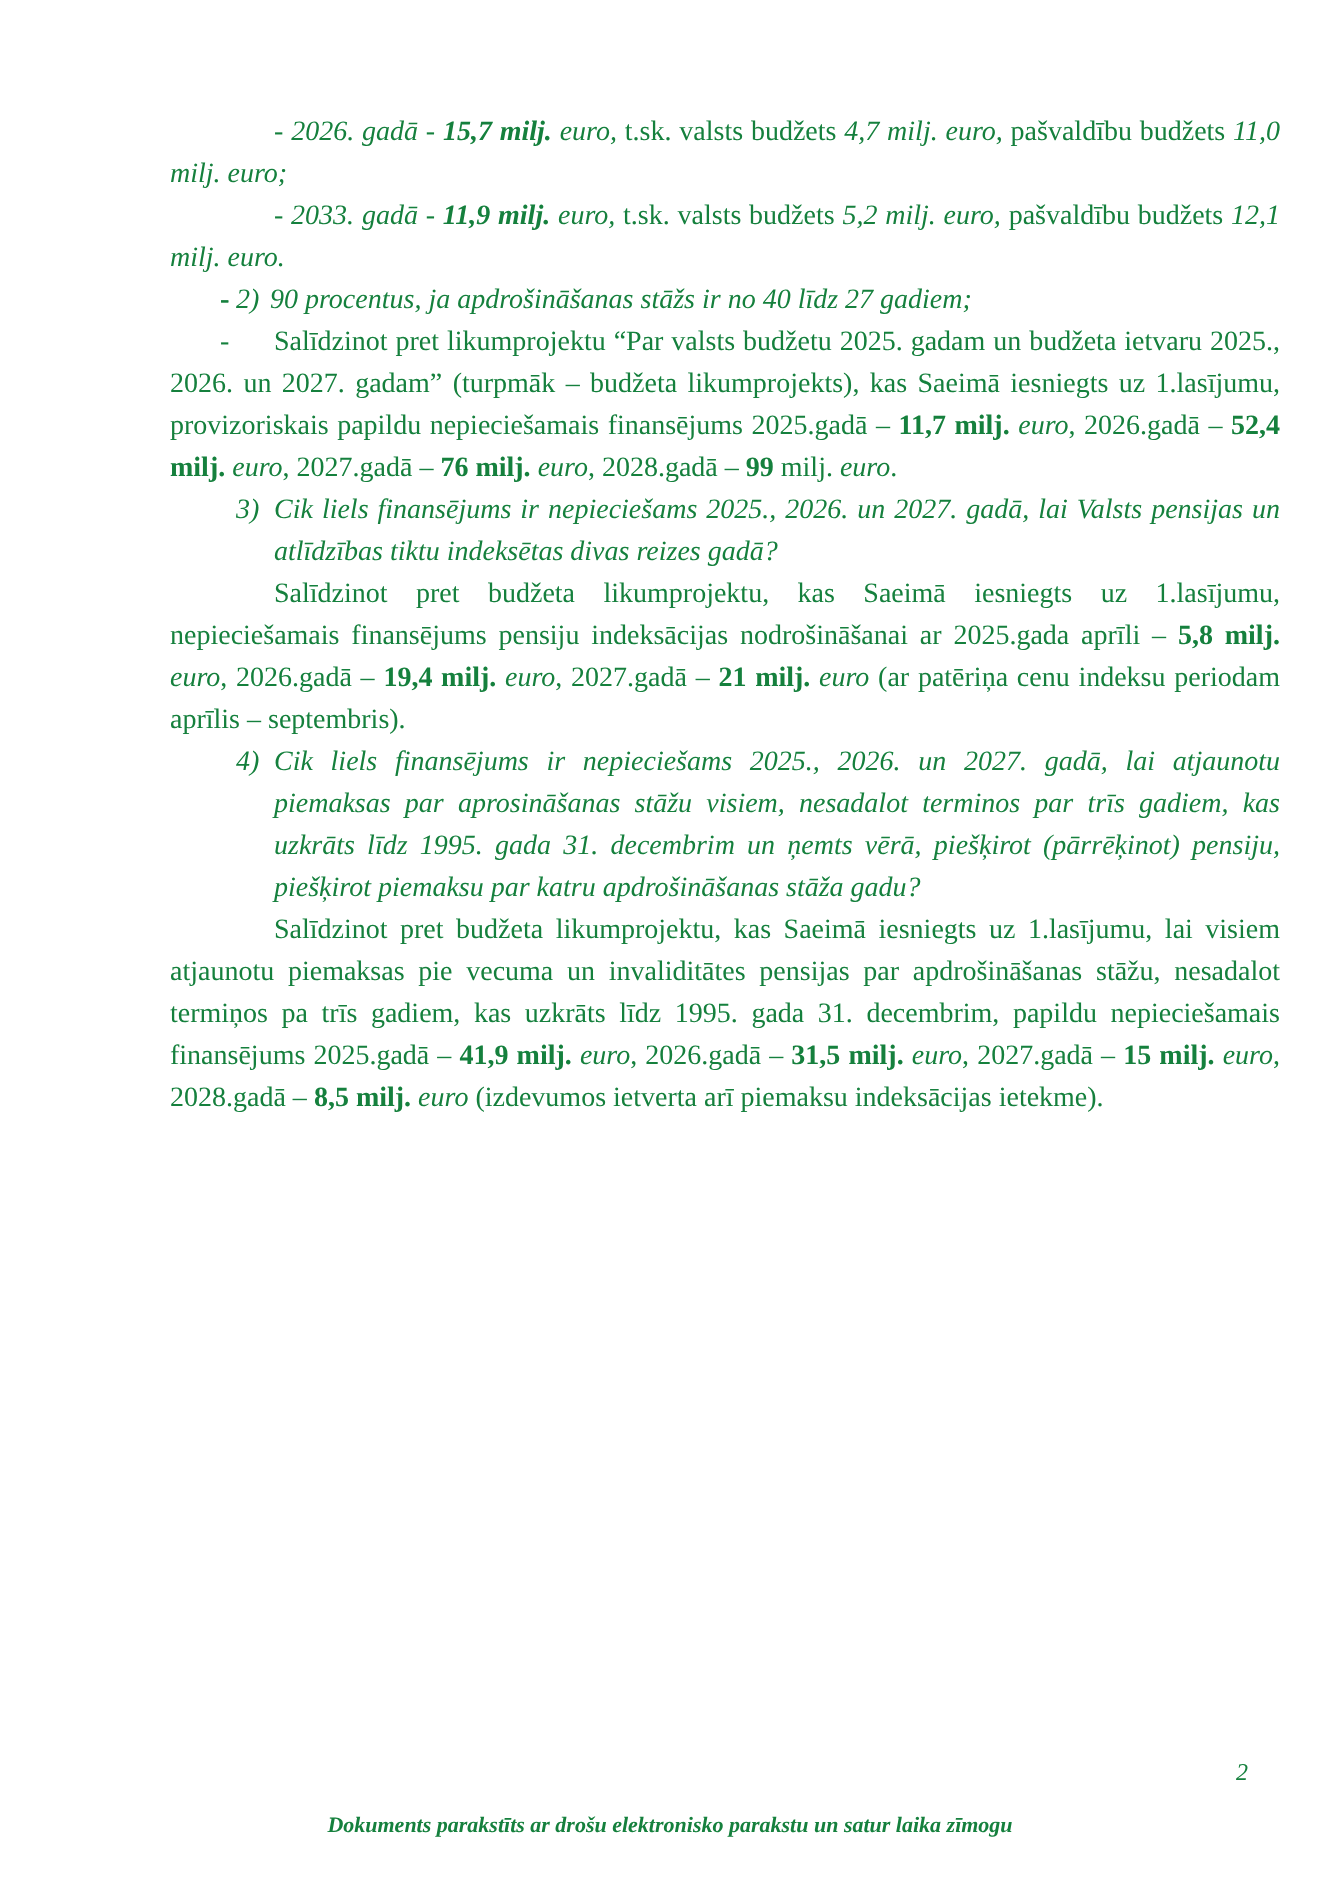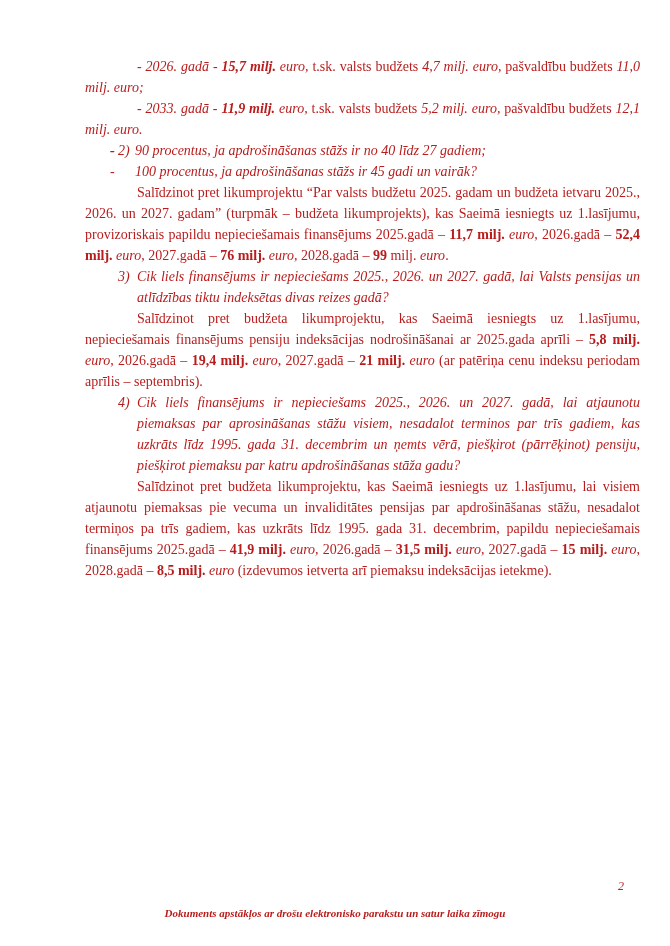--- a/index.html
+++ b/index.html
@@ -1,21 +1,21 @@
 <!DOCTYPE html>
 <html><head>
 <meta charset="utf-8">
 <style>
   html, body { margin: 0; padding: 0; background: #ffffff; }
   .page {
     position: relative;
     width: 670px;
     height: 946px;
     background: #ffffff;
-    color: #b91c1c;
+    color: #15803d;
     font-family: "Liberation Serif", serif;
     font-size: 14px;
     line-height: 21px;
     overflow: hidden;
   }
   .content {
     position: absolute;
     left: 85px;
     top: 56px;
     width: 555px;
@@ -52,22 +52,22 @@
 </head>
 <body>
 
 <div class="page">
   <main class="content">
       <p class="para indent"><span class="i">- 2026. gadā  - </span><span class="b i">15,7 milj.</span><span class="i"> euro, </span><span>t.sk. valsts budžets </span><span class="i">4,7 milj. euro,</span><span> pašvaldību budžets </span><span class="i">11,0 milj. euro;</span></p>
       <p class="para indent"><span class="i">- 2033. gadā  - </span><span class="b i">11,9 milj.</span><span class="i"> euro, </span><span>t.sk. valsts budžets </span><span class="i">5,2 milj. euro,</span><span> pašvaldību budžets </span><span class="i">12,1 milj. euro.</span></p>
       <p class="hang q gap"><span class="marker">2)</span></p>
       <p class="hang dash"><span class="marker">-</span></p>
       <p class="hang dash"><span class="marker">-</span><span>90 procentus, ja apdrošināšanas stāžs ir no 40 līdz 27 gadiem;</span></p>
-      <p class="hang dash"><span class="marker">-</span><span>100 procentus, ja apdrošināšanas stāžs ir 45 gadi un vairāk?</span></p>
+      <p class="hang dash"><span class="marker">-</span></p>
       <p class="para indent gap"><span>Salīdzinot pret likumprojektu “Par valsts budžetu 2025. gadam un budžeta ietvaru 2025., 2026. un 2027. gadam” (turpmāk – budžeta likumprojekts), kas Saeimā iesniegts uz 1.lasījumu, provizoriskais papildu nepieciešamais finansējums 2025.gadā – </span><span class="b">11,7 milj.</span><span class="i"> euro</span><span>, 2026.gadā – </span><span class="b">52,4 milj.</span><span class="i"> euro</span><span>, 2027.gadā – </span><span class="b">76 milj.</span><span class="i"> euro</span><span>, 2028.gadā – </span><span class="b">99</span><span> milj. </span><span class="i">euro</span><span>.</span></p>
       <p class="hang q gap"><span class="marker">3)</span><span>Cik liels finansējums ir nepieciešams 2025., 2026. un 2027. gadā, lai Valsts pensijas un atlīdzības tiktu indeksētas divas reizes gadā?</span></p>
       <p class="para indent gap"><span>Salīdzinot pret budžeta likumprojektu, kas Saeimā iesniegts uz 1.lasījumu, nepieciešamais finansējums pensiju indeksācijas nodrošināšanai ar 2025.gada aprīli – </span><span class="b">5,8 milj.</span><span class="i"> euro</span><span>, 2026.gadā – </span><span class="b">19,4 milj.</span><span class="i"> euro</span><span>, 2027.gadā – </span><span class="b">21 milj.</span><span class="i"> euro</span><span> (ar patēriņa cenu indeksu periodam aprīlis – septembris).</span></p>
       <p class="hang q gap"><span class="marker">4)</span><span>Cik liels finansējums ir nepieciešams 2025., 2026. un 2027. gadā, lai atjaunotu piemaksas par aprosināšanas stāžu visiem, nesadalot terminos par trīs gadiem, kas uzkrāts līdz 1995. gada 31. decembrim un ņemts vērā, piešķirot (pārrēķinot) pensiju, piešķirot piemaksu par katru apdrošināšanas stāža gadu?</span></p>
       <p class="para indent gap"><span>Salīdzinot pret budžeta likumprojektu, kas Saeimā iesniegts uz 1.lasījumu, lai visiem atjaunotu piemaksas pie vecuma un invaliditātes pensijas par apdrošināšanas stāžu, nesadalot termiņos pa trīs gadiem, kas uzkrāts līdz 1995. gada 31. decembrim, papildu nepieciešamais finansējums 2025.gadā – </span><span class="b">41,9 milj.</span><span class="i"> euro</span><span>, 2026.gadā – </span><span class="b">31,5 milj.</span><span class="i"> euro</span><span>, 2027.gadā – </span><span class="b">15 milj.</span><span class="i"> euro</span><span>, 2028.gadā – </span><span class="b">8,5 milj.</span><span class="i"> euro</span><span> (izdevumos ietverta arī piemaksu indeksācijas ietekme).</span></p>
     </main>
   <div class="page-number">2</div>
-  <div class="footer">Dokuments apstākļos ar drošu elektronisko parakstu un satur laika zīmogu</div>
+  <div class="footer">Dokuments parakstīts ar drošu elektronisko parakstu un satur laika zīmogu</div>
 </div>
 
 </body></html>

